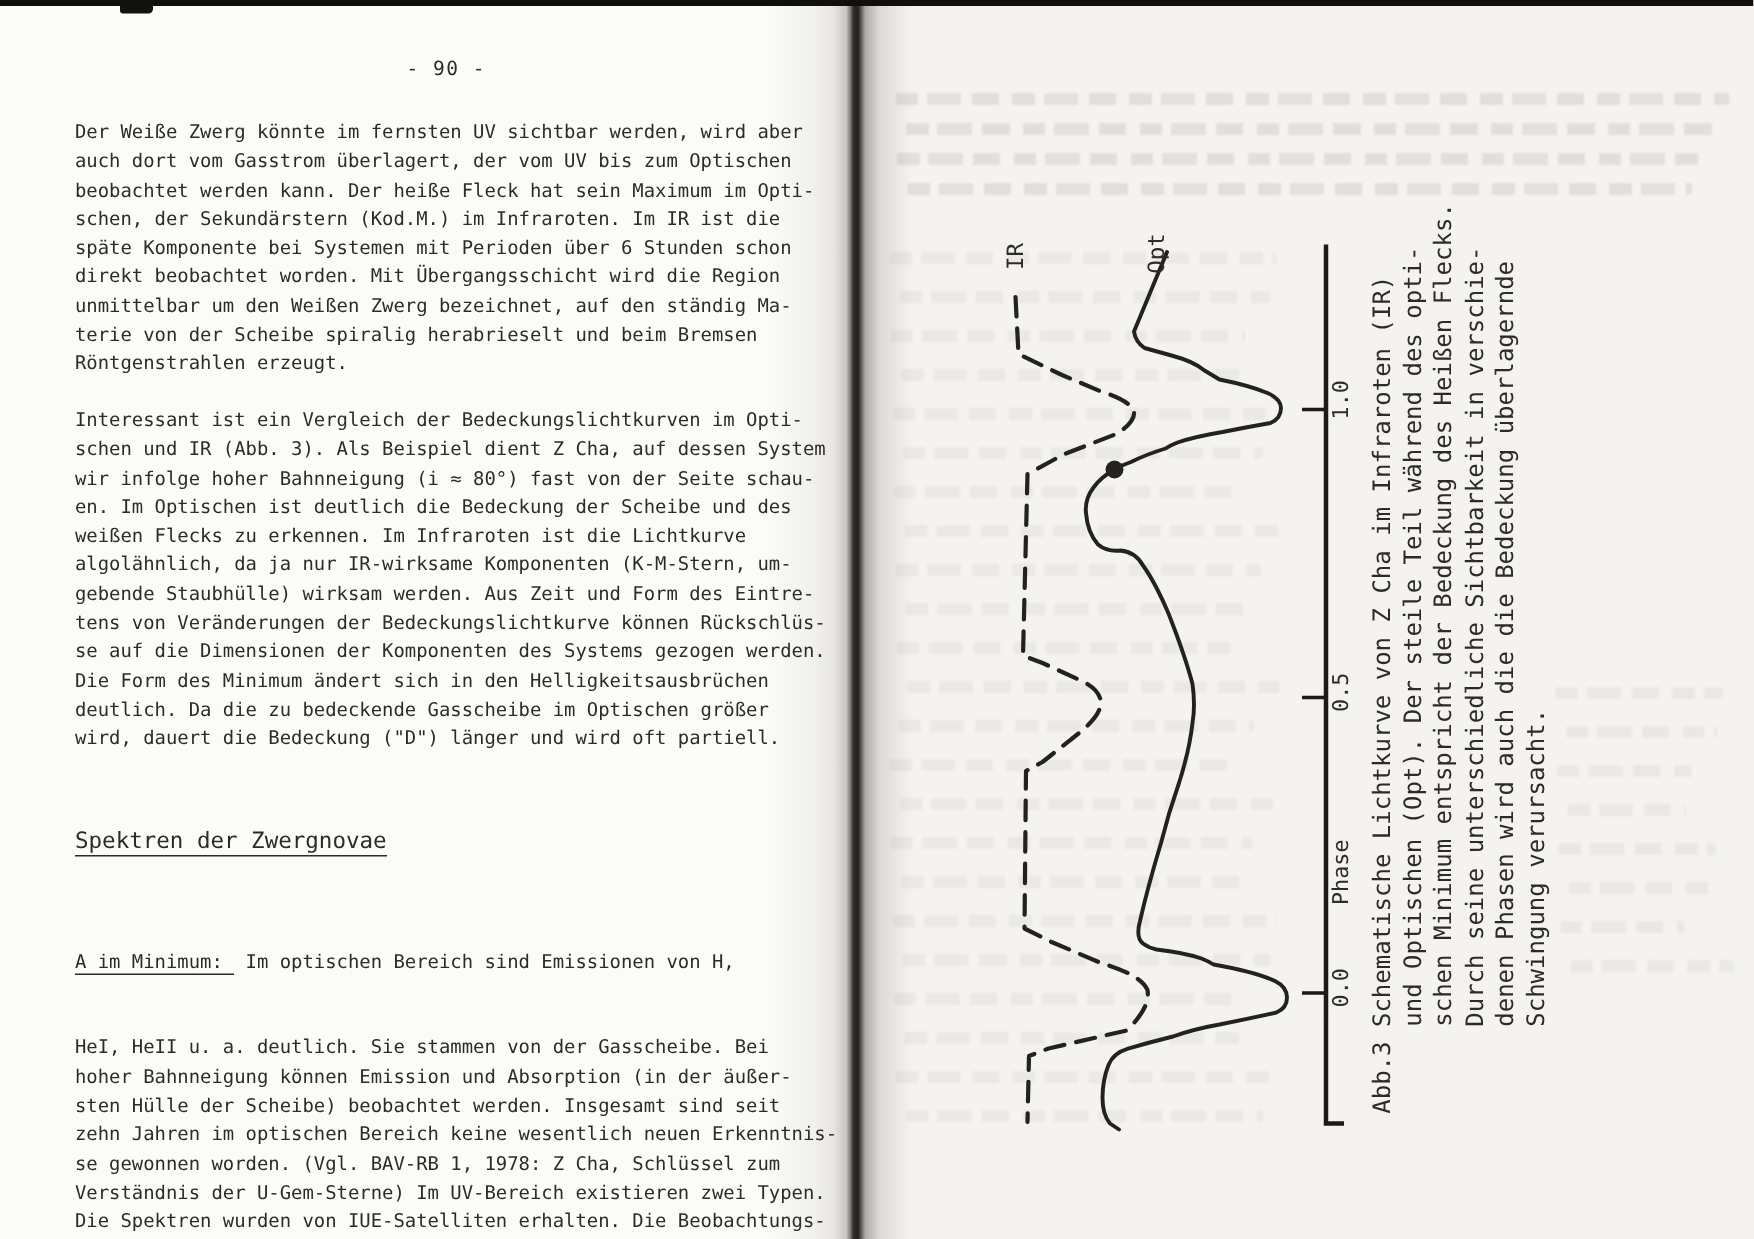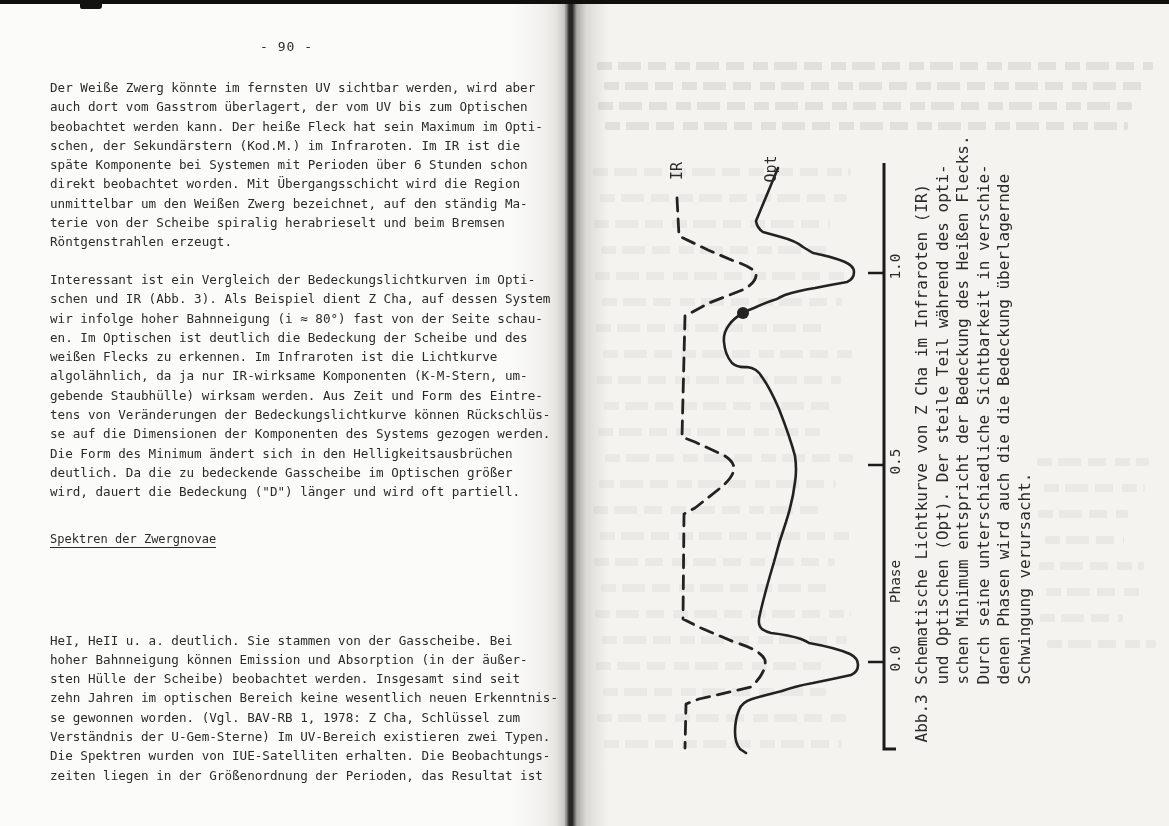--- a/index.html
+++ b/index.html
@@ -11,27 +11,27 @@
   }
   .page{position:absolute;top:0;height:826px}
   #left-page{left:0;width:566px;background:linear-gradient(90deg,#fbfbf9 0%,#fbfbf9 90%,#f1f0ed 96%,#dddcd8 100%)}
   #right-page{left:566px;width:603px;background:linear-gradient(90deg,#cfcecb 0%,#ececе8 2.5%,#f7f7f4 7%,#fafaf7 55%,#fbfbf9 100%)}
   #gutter{position:absolute;left:556px;top:0;width:52px;height:826px;z-index:5;pointer-events:none;
     background:linear-gradient(90deg,rgba(30,28,25,0) 0%,rgba(30,28,25,.12) 16%,rgba(18,17,15,.88) 25%,rgba(18,17,15,.92) 31%,rgba(55,52,48,.38) 40%,rgba(95,92,86,.16) 58%,rgba(120,117,110,0) 100%)}
   #scan-top-bar{position:absolute;left:0;top:0;width:1169px;height:4px;background:#100f0d;z-index:6}
   #scan-top-blob{position:absolute;left:80px;top:0;width:22px;height:9px;background:#13120f;border-radius:0 0 3px 2px;z-index:6}
 
   .pagenum{position:absolute;font-size:13px;letter-spacing:1px;white-space:pre}
-  #pagenum-left{left:260px;top:39px}
+  #pagenum-left{left:271px;top:39px}
 
   .body-text{position:absolute;left:50px;font-size:12.6px;line-height:19.3px;white-space:pre}
   .body-text .tl{height:19.3px}
   #para1{top:78px}
   #para2{top:270px}
-  #heading{position:absolute;left:50px;top:532px;font-size:12px;white-space:pre}
+  #heading{position:absolute;left:50px;top:551px;font-size:15px;white-space:pre}
   #heading span{border-bottom:1.4px solid #2d2b29;padding-bottom:1px}
   #para3{top:592px}
   .u-lead{border-bottom:1.4px solid #2d2b29;padding-bottom:1px;white-space:pre}
 
   
   #figure-svg{position:absolute;left:630px;top:140px;z-index:2}
   .curve{fill:none;stroke:#232220;stroke-width:2.6;stroke-linecap:round;stroke-linejoin:round}
   .curve-dashed{stroke-dasharray:13 8;stroke-width:2.8}
   .axisline{fill:none;stroke:#1c1b19;stroke-width:3}
   .tickline{fill:none;stroke:#1c1b19;stroke-width:2.4}
@@ -60,20 +60,21 @@
 </style>
 </head>
 <body>
 
 <div class="page" id="left-page">
   <div class="pagenum" id="pagenum-left">- 90 -</div>
   <div class="body-text" id="para1"><div class="tl">Der Weiße Zwerg könnte im fernsten UV sichtbar werden, wird aber</div><div class="tl">auch dort vom Gasstrom überlagert, der vom UV bis zum Optischen</div><div class="tl">beobachtet werden kann. Der heiße Fleck hat sein Maximum im Opti-</div><div class="tl">schen, der Sekundärstern (Kod.M.) im Infraroten. Im IR ist die</div><div class="tl">späte Komponente bei Systemen mit Perioden über 6 Stunden schon</div><div class="tl">direkt beobachtet worden. Mit Übergangsschicht wird die Region</div><div class="tl">unmittelbar um den Weißen Zwerg bezeichnet, auf den ständig Ma-</div><div class="tl">terie von der Scheibe spiralig herabrieselt und beim Bremsen</div><div class="tl">Röntgenstrahlen erzeugt.</div></div>
   <div class="body-text" id="para2"><div class="tl">Interessant ist ein Vergleich der Bedeckungslichtkurven im Opti-</div><div class="tl">schen und IR (Abb. 3). Als Beispiel dient Z Cha, auf dessen System</div><div class="tl">wir infolge hoher Bahnneigung (i ≈ 80°) fast von der Seite schau-</div><div class="tl">en. Im Optischen ist deutlich die Bedeckung der Scheibe und des</div><div class="tl">weißen Flecks zu erkennen. Im Infraroten ist die Lichtkurve</div><div class="tl">algolähnlich, da ja nur IR-wirksame Komponenten (K-M-Stern, um-</div><div class="tl">gebende Staubhülle) wirksam werden. Aus Zeit und Form des Eintre-</div><div class="tl">tens von Veränderungen der Bedeckungslichtkurve können Rückschlüs-</div><div class="tl">se auf die Dimensionen der Komponenten des Systems gezogen werden.</div><div class="tl">Die Form des Minimum ändert sich in den Helligkeitsausbrüchen</div><div class="tl">deutlich. Da die zu bedeckende Gasscheibe im Optischen größer</div><div class="tl">wird, dauert die Bedeckung ("D") länger und wird oft partiell.</div></div>
   <div id="heading"><span>Spektren der Zwergnovae</span></div>
   <div class="body-text" id="para3">
+    <div class="tl"><span class="u-lead">A im Minimum: </span><span> Im optischen Bereich sind Emissionen von H,</span></div>
     <div><div class="tl">HeI, HeII u. a. deutlich. Sie stammen von der Gasscheibe. Bei</div><div class="tl">hoher Bahnneigung können Emission und Absorption (in der äußer-</div><div class="tl">sten Hülle der Scheibe) beobachtet werden. Insgesamt sind seit</div><div class="tl">zehn Jahren im optischen Bereich keine wesentlich neuen Erkenntnis-</div><div class="tl">se gewonnen worden. (Vgl. BAV-RB 1, 1978: Z Cha, Schlüssel zum</div><div class="tl">Verständnis der U-Gem-Sterne) Im UV-Bereich existieren zwei Typen.</div><div class="tl">Die Spektren wurden von IUE-Satelliten erhalten. Die Beobachtungs-</div><div class="tl">zeiten liegen in der Größenordnung der Perioden, das Resultat ist</div></div>
   </div>
 </div>
 
 <div class="page" id="right-page">
   
 </div>
 
 <div id="bleed-host">
     <div class="bleed-row" style="left: 597px; top: 62px; width: 556px; opacity: 0.26;"></div>

